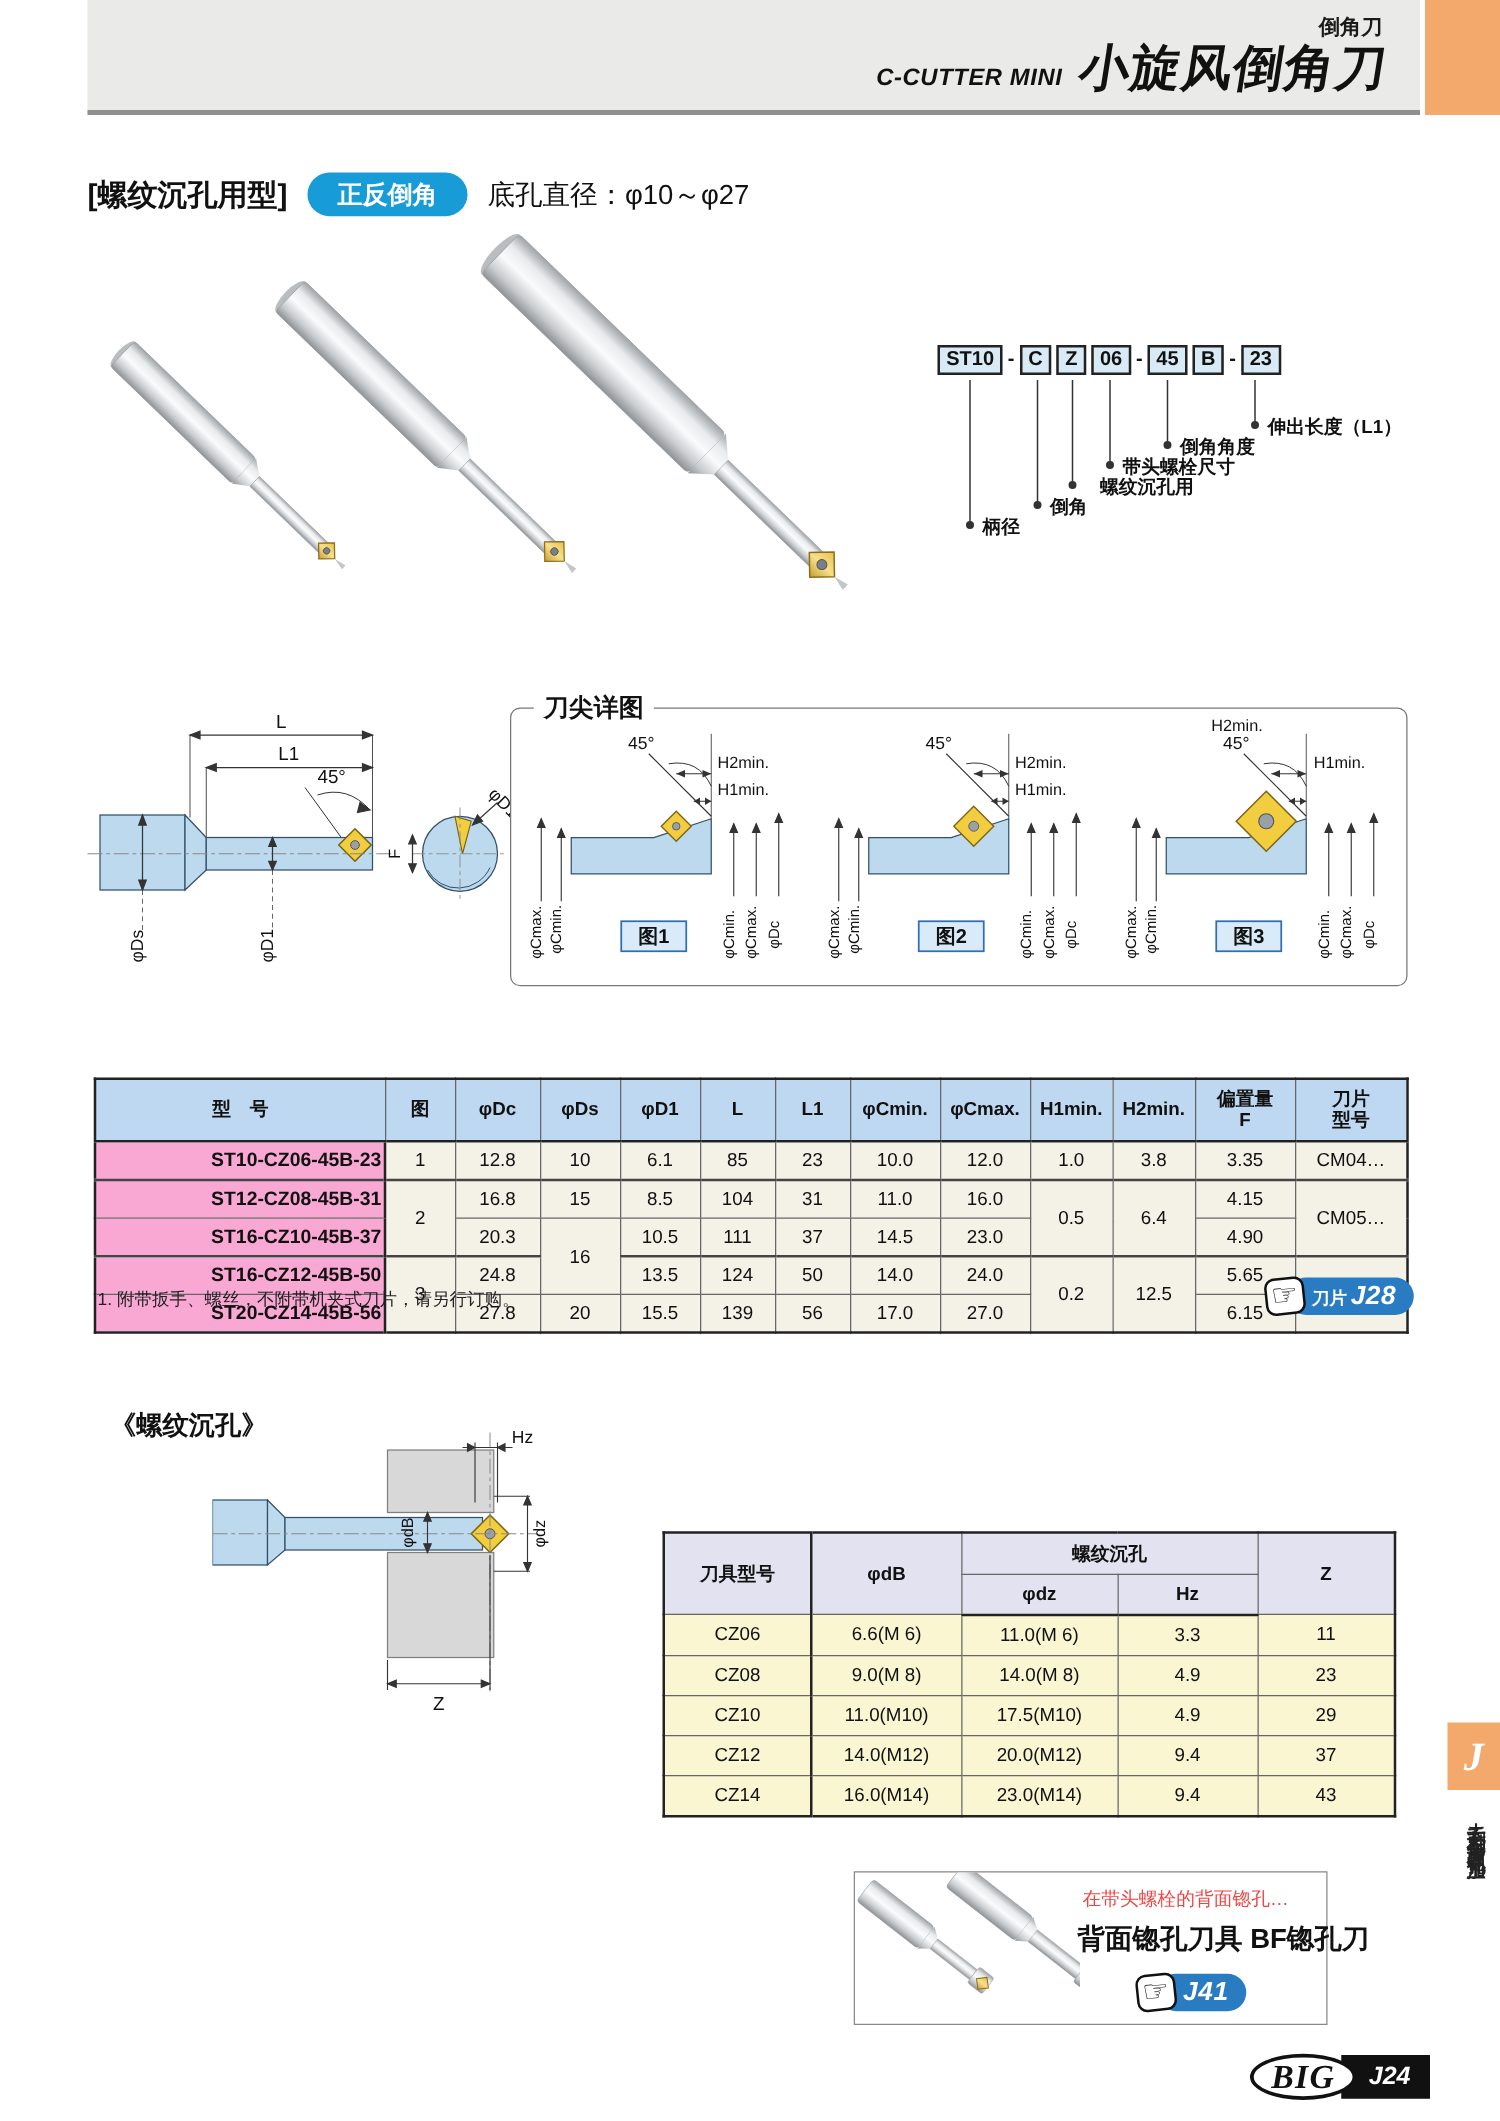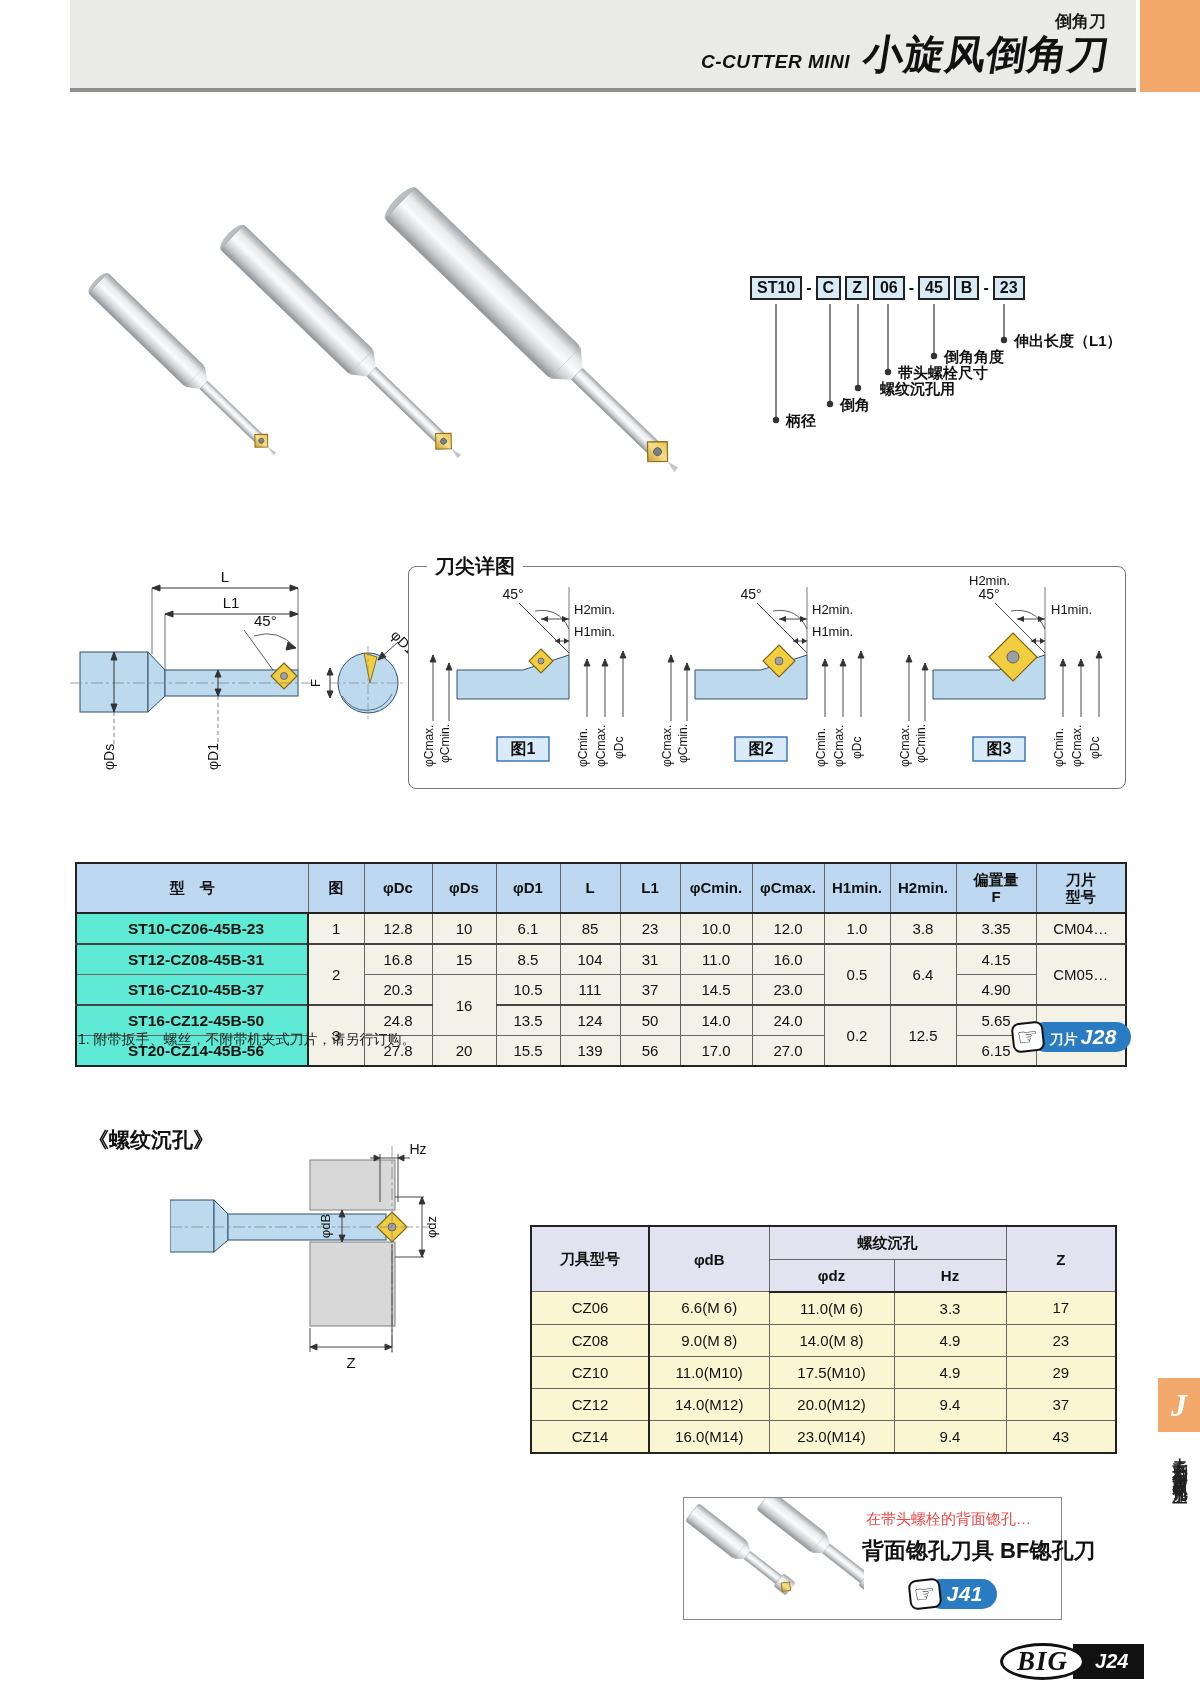--- a/index.html
+++ b/index.html
@@ -32,21 +32,21 @@
   
   .tipbox{left:408px;top:566px;width:716px;height:221px;border:1.5px solid #777;border-radius:8px;}
   .tipbox-title{position:absolute;left:18px;top:-14px;background:#fff;padding:0 8px;font-size:20px;font-weight:bold;}
 
   
   table{border-collapse:collapse;table-layout:fixed;}
   .main-table{width:1050px;font-size:15px;border:2px solid #222;}
   .main-table th,.main-table td{border:1px solid #666;text-align:center;padding:1px 2px;overflow:hidden;}
   .main-table thead th{background:#BDD8F0;font-weight:bold;height:46px;white-space:pre-line;line-height:1.15;border-bottom:2px solid #222;}
   .main-table td{background:#F4F1E7;height:27px;}
-  .main-table td.model{background:#5eead4;font-weight:bold;text-align:center;padding-left:10px;font-size:15.5px;border-right:2px solid #222;}
+  .main-table td.model{background:#f9a8d4;font-weight:bold;text-align:right;padding-left:10px;font-size:15.5px;border-right:2px solid #222;}
   .main-table tr.gsep td{border-top:2px solid #444;}
 
   .sub-table{width:585px;font-size:15px;border:2px solid #222;}
   .sub-table th,.sub-table td{border:1px solid #666;text-align:center;padding:1px 2px;}
   .sub-table thead th{background:#E2E2F0;font-weight:bold;}
   .sub-table thead tr:last-child th{border-bottom:2px solid #222;}
   .sub-table td{background:#FAF6D2;height:29px;}
   .sub-table th.c1,.sub-table td.c1{border-right:2px solid #222;}
 
   .note{left:78px;top:1031px;font-size:14px;color:#222;}
@@ -84,20 +84,25 @@
 
   <div class="abs hdr-band">
     <div class="hdr-cat">倒角刀</div>
     <div class="hdr-main">
       <span class="hdr-brand">C-CUTTER MINI</span>
       <span class="hdr-title">小旋风倒角刀</span>
     </div>
   </div>
   <div class="abs hdr-orange" style="background:#F2A96B;"></div>
 
+  <div class="abs sect">
+    <span class="sect-type">[螺纹沉孔用型]</span>
+    <span class="sect-badge" style="background:#189CD8;">正反倒角</span>
+    <span class="sect-sub">底孔直径：φ10～φ27</span>
+  </div>
 
   <svg class="abs" style="left:70px;top:185px;" width="680" height="345" viewBox="0 0 680 345">
     <defs>
       <linearGradient id="gSilver" x1="0" y1="0" x2="0" y2="1">
         <stop offset="0" stop-color="#9FA3A6"></stop>
           <stop offset="0.25" stop-color="#E8EAEB"></stop>
         <stop offset="0.5" stop-color="#FAFBFC"></stop>
           <stop offset="0.78" stop-color="#C9CCCE"></stop>
         <stop offset="1" stop-color="#8E9295"></stop>
       </linearGradient>
@@ -518,21 +523,21 @@
         <th>φdz</th>
         <th>Hz</th>
       </tr>
     </thead>
     <tbody>
       <tr>
         <td class="c1">CZ06</td>
         <td>6.6(M 6)</td>
         <td>11.0(M 6)</td>
         <td>3.3</td>
-        <td>17</td>
+        <td>11</td>
       </tr>
       <tr>
         <td class="c1">CZ08</td>
         <td>9.0(M 8)</td>
         <td>14.0(M 8)</td>
         <td>4.9</td>
         <td>23</td>
       </tr>
       <tr>
         <td class="c1">CZ10</td>

